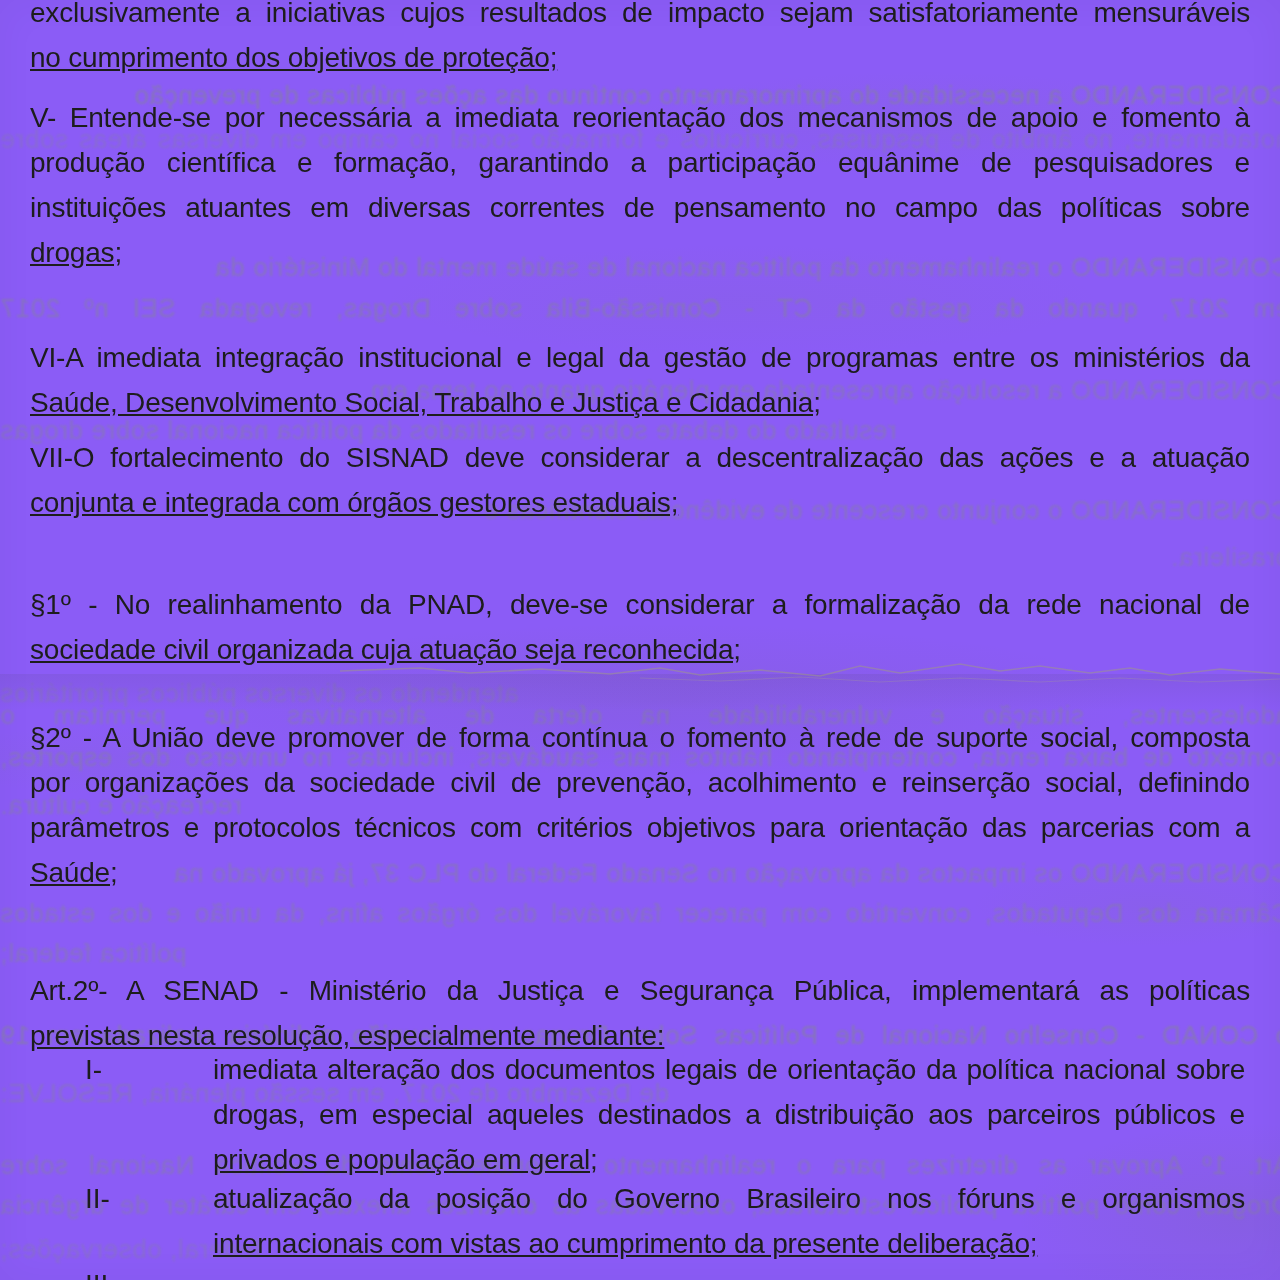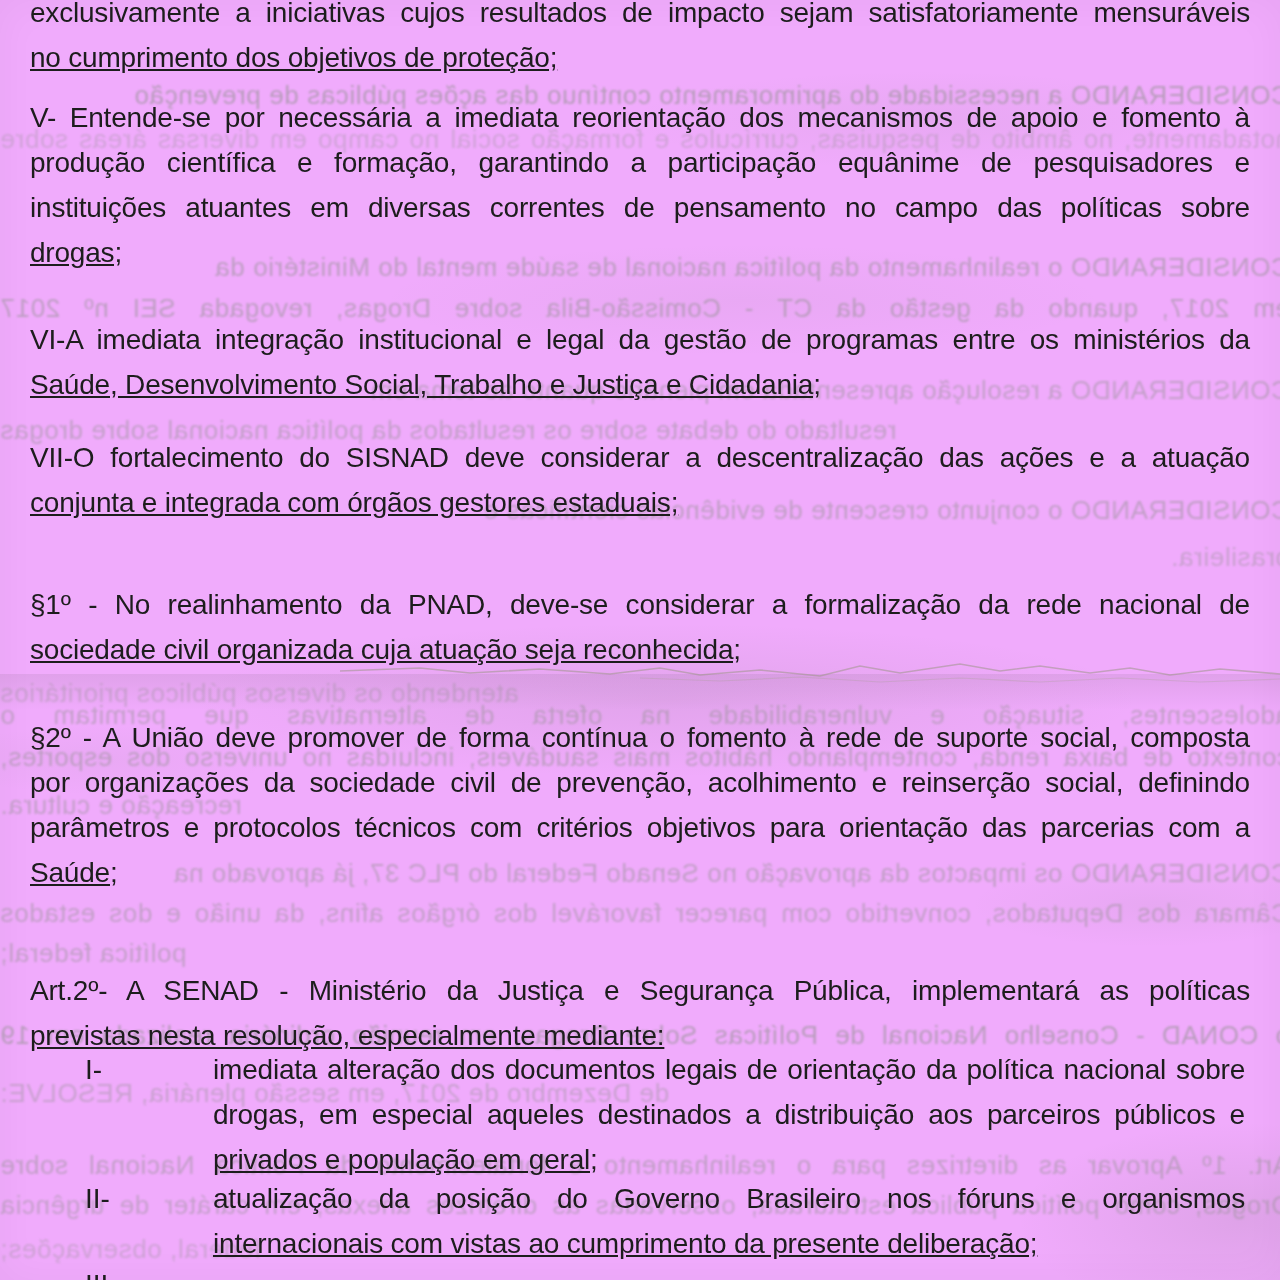--- a/index.html
+++ b/index.html
@@ -1,19 +1,19 @@
 <!DOCTYPE html>
 <html lang="pt-BR"><head>
 <meta charset="utf-8">
 <style>
   html,body{margin:0;padding:0;background:#e9e9e7;}
   .page{
     position:relative;
     width:1280px;height:1280px;
-    background:#f0abfc;
+    background:#8b5cf6;
     overflow:hidden;
     font-family:"Liberation Sans","DejaVu Sans",sans-serif;
     color:#1d1d1d;
     box-shadow:inset 0 0 40px rgba(0,0,0,.04);
   }
   
   .stains{
     position:absolute;inset:0;pointer-events:none;
     background:
       radial-gradient(ellipse 420px 70px at 72% 120px, rgba(118,124,116,.07), transparent 70%),
@@ -100,21 +100,21 @@
       <div class="lline">no cumprimento dos objetivos de proteção;</div>
     </div>
 
     <div class="para" style="top:95px">
       <div class="jline">V- Entende-se por necessária a imediata reorientação dos mecanismos de apoio e fomento à</div>
       <div class="jline">produção científica e formação, garantindo a participação equânime de pesquisadores e</div>
       <div class="jline">instituições atuantes em diversas correntes de pensamento no campo das políticas sobre</div>
       <div class="lline">drogas;</div>
     </div>
 
-    <div class="para" style="top:317px">
+    <div class="para" style="top:335px">
       <div class="jline">VI-A imediata integração institucional e legal da gestão de programas entre os ministérios da</div>
       <div class="lline">Saúde, Desenvolvimento Social, Trabalho e Justiça e Cidadania;</div>
     </div>
 
     <div class="para" style="top:435px">
       <div class="jline">VII-O fortalecimento do SISNAD deve considerar a descentralização das ações e a atuação</div>
       <div class="lline">conjunta e integrada com órgãos gestores estaduais;</div>
     </div>
 
     <div class="para" style="top:582px">

